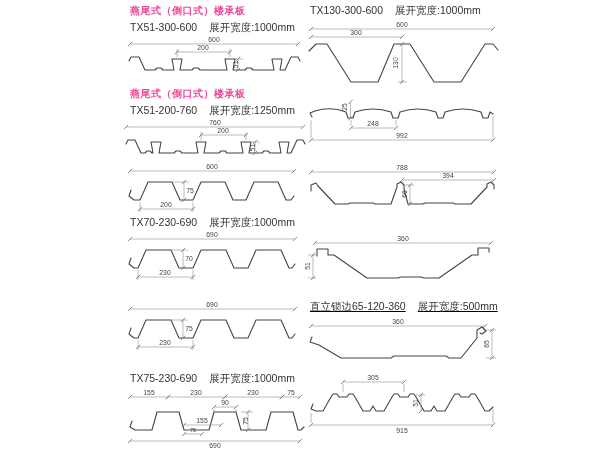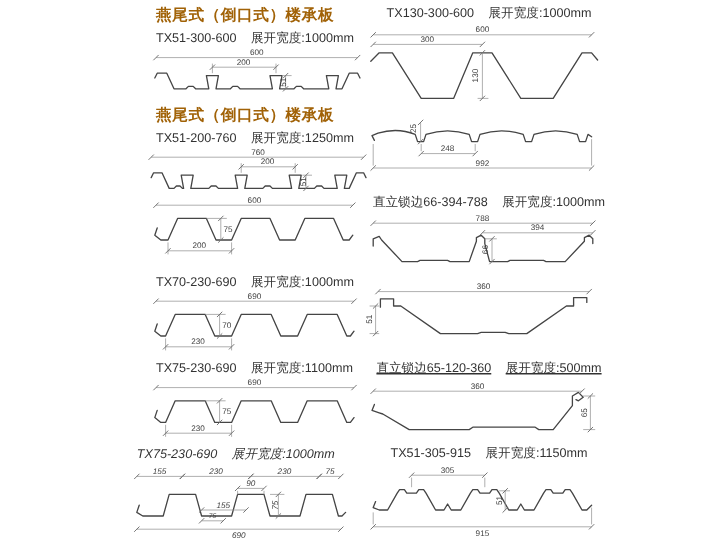--- a/index.html
+++ b/index.html
@@ -1,23 +1,23 @@
 <!DOCTYPE html>
 <html><head>
 <meta charset="utf-8">
 <style>
   html,body{margin:0;padding:0;background:#ffffff;}
   #canvas{
     position:relative;width:600px;height:450px;background:#ffffff;overflow:hidden;
     font-family:"Liberation Sans","DejaVu Sans",sans-serif;
   }
   .section{position:absolute;}
-  .hdr{font-weight:bold;font-size:13px;color:#a16207;margin:0 0 3px 8px;letter-spacing:.5px;white-space:nowrap;}
+  .hdr{font-weight:bold;font-size:10px;color:#ec4899;margin:0 0 3px 8px;letter-spacing:.5px;white-space:nowrap;}
   .ttl{font-size:10.5px;color:#333;margin:0 0 1px 8px;white-space:nowrap;}
-  .right .hdr,.right .ttl{margin-left:7px;text-align:center;}
+  .right .hdr,.right .ttl{margin-left:7px;}
   .wl{margin-left:12px;}
   svg{display:block;margin-top:2px;}
   .prof{fill:none;stroke:#454545;stroke-width:1.1;stroke-linejoin:round;stroke-linecap:round;}
   .dimline{stroke:#8f8f8f;stroke-width:0.6;fill:none;}
   .tick{stroke:#707070;stroke-width:0.8;fill:none;}
   text.dim{font-size:6.8px;fill:#3f3f3f;}
   text.dim.small{font-size:5.5px;}
 </style>
 </head>
 <body>
@@ -80,21 +80,21 @@
         <line x1="62" y1="18" x2="62" y2="36" class="dimline"></line>
         <line x1="59.8" y1="20.2" x2="64.2" y2="15.8" class="tick"></line>
         <line x1="59.8" y1="38.2" x2="64.2" y2="33.8" class="tick"></line>
         <text x="68" y="29" text-anchor="middle" class="dim">75</text>
         <line x1="18" y1="45" x2="71" y2="45" class="dimline"></line>
         <line x1="15.8" y1="47.2" x2="20.2" y2="42.8" class="tick"></line>
         <line x1="68.8" y1="47.2" x2="73.2" y2="42.8" class="tick"></line>
         <text x="44" y="43" text-anchor="middle" class="dim">200</text>
       </svg>
     </div>
-    <div class="section" style="left: 122px; top: 228px; width: 190px;">
+    <div class="section" style="left: 122px; top: 216px; width: 190px;">
       <div class="ttl"><span>TX70-230-690</span><span class="wl">展开宽度:1000mm</span></div>
       <svg viewBox="0 0 180 54" width="180" height="54">
         <path d="M9,26 L7,32 L12,36 L16,36 L24,18 L49,18 L57,36 L71,36 L79,18 L104,18 L112,36 L126,36 L134,18 L159,18 L167,36 L170,36 L173,32" class="prof"></path>
         <line x1="49" y1="18" x2="66" y2="18" class="dimline"></line>
         <line x1="16" y1="38" x2="16" y2="48" class="dimline"></line>
         <line x1="71" y1="38" x2="71" y2="48" class="dimline"></line>
         <line x1="8" y1="7" x2="173" y2="7" class="dimline"></line>
         <line x1="5.8" y1="9.2" x2="10.2" y2="4.8" class="tick"></line>
         <line x1="170.8" y1="9.2" x2="175.2" y2="4.8" class="tick"></line>
         <text x="90" y="5" text-anchor="middle" class="dim">690</text>
@@ -102,41 +102,40 @@
         <line x1="58.8" y1="20.2" x2="63.2" y2="15.8" class="tick"></line>
         <line x1="58.8" y1="38.2" x2="63.2" y2="33.8" class="tick"></line>
         <text x="67" y="29" text-anchor="middle" class="dim">70</text>
         <line x1="16" y1="45" x2="71" y2="45" class="dimline"></line>
         <line x1="13.8" y1="47.2" x2="18.2" y2="42.8" class="tick"></line>
         <line x1="68.8" y1="47.2" x2="73.2" y2="42.8" class="tick"></line>
         <text x="43" y="43" text-anchor="middle" class="dim">230</text>
       </svg>
     </div>
     <div class="section" style="left: 122px; top: 300px; width: 190px;">
-      <div class="ttl"><span>TX75-230-690</span><span class="wl">展开宽度:1100mm</span></div>
       <svg viewBox="0 0 180 54" width="180" height="54">
         <path d="M9,26 L7,32 L12,36 L16,36 L24,18 L49,18 L57,36 L71,36 L79,18 L104,18 L112,36 L126,36 L134,18 L159,18 L167,36 L170,36 L173,32" class="prof"></path>
         <line x1="49" y1="18" x2="66" y2="18" class="dimline"></line>
         <line x1="16" y1="38" x2="16" y2="48" class="dimline"></line>
         <line x1="71" y1="38" x2="71" y2="48" class="dimline"></line>
         <line x1="8" y1="7" x2="173" y2="7" class="dimline"></line>
         <line x1="5.8" y1="9.2" x2="10.2" y2="4.8" class="tick"></line>
         <line x1="170.8" y1="9.2" x2="175.2" y2="4.8" class="tick"></line>
         <text x="90" y="5" text-anchor="middle" class="dim">690</text>
         <line x1="61" y1="18" x2="61" y2="36" class="dimline"></line>
         <line x1="58.8" y1="20.2" x2="63.2" y2="15.8" class="tick"></line>
         <line x1="58.8" y1="38.2" x2="63.2" y2="33.8" class="tick"></line>
         <text x="67" y="29" text-anchor="middle" class="dim">75</text>
         <line x1="16" y1="45" x2="71" y2="45" class="dimline"></line>
         <line x1="13.8" y1="47.2" x2="18.2" y2="42.8" class="tick"></line>
         <line x1="68.8" y1="47.2" x2="73.2" y2="42.8" class="tick"></line>
         <text x="43" y="43" text-anchor="middle" class="dim">230</text>
       </svg>
     </div>
-    <div class="section" style="left: 106px; top: 372px; width: 192px; font-style: italic;">
+    <div class="section" style="left: 122px; top: 372px; width: 192px;">
       <div class="ttl"><span>TX75-230-690</span><span class="wl">展开宽度:1000mm</span></div>
       <svg viewBox="0 0 188 62" width="188" height="62">
         <path d="M10,33 L8,39 L13,42 L30,42 L35,24 L57,24 L62,42 L87,42 L92,24 L114,24 L119,42 L144,42 L149,24 L171,24 L176,42 L179,42 L182,39" class="prof"></path>
         <line x1="92" y1="21" x2="92" y2="24" class="dimline"></line>
         <line x1="114" y1="21" x2="114" y2="24" class="dimline"></line>
         <line x1="119" y1="24" x2="131" y2="24" class="dimline"></line>
         <line x1="8" y1="9" x2="46" y2="9" class="dimline"></line>
         <line x1="5.8" y1="11.2" x2="10.2" y2="6.8" class="tick"></line>
         <line x1="43.8" y1="11.2" x2="48.2" y2="6.8" class="tick"></line>
         <text x="27" y="7" text-anchor="middle" class="dim">155</text>
@@ -208,21 +207,20 @@
         <line x1="45.8" y1="40.2" x2="50.2" y2="35.8" class="tick"></line>
         <line x1="90.8" y1="40.2" x2="95.2" y2="35.8" class="tick"></line>
         <text x="70" y="36" text-anchor="middle" class="dim">248</text>
         <line x1="8" y1="50" x2="190" y2="50" class="dimline"></line>
         <line x1="5.8" y1="52.2" x2="10.2" y2="47.8" class="tick"></line>
         <line x1="187.8" y1="52.2" x2="192.2" y2="47.8" class="tick"></line>
         <text x="99" y="48" text-anchor="middle" class="dim">992</text>
       </svg>
     </div>
     <div class="section right" style="left: 303px; top: 162px; width: 202px;">
-      <div class="ttl"><span>直立锁边66-394-788</span><span class="wl">展开宽度:1000mm</span></div>
       <svg viewBox="0 0 200 55" width="200" height="55">
         <path d="M8,27 L8,21 L13,19 L15,22 L32,40 L45,40 L47,39 L70,39 L72,40 L88,40 L94,23 L94,20 L98,18 L101,21 L101,25 L105,40 L120,40 L122,39 L150,39 L152,40 L168,40 L184,23 L184,20 L188,18 L191,21 L191,25" class="prof"></path>
         <line x1="101" y1="21" x2="111" y2="21" class="dimline"></line>
         <line x1="8" y1="8" x2="191" y2="8" class="dimline"></line>
         <line x1="5.8" y1="10.2" x2="10.2" y2="5.8" class="tick"></line>
         <line x1="188.8" y1="10.2" x2="193.2" y2="5.8" class="tick"></line>
         <text x="99" y="6" text-anchor="middle" class="dim">788</text>
         <line x1="99" y1="16" x2="191" y2="16" class="dimline"></line>
         <line x1="96.8" y1="18.2" x2="101.2" y2="13.8" class="tick"></line>
         <line x1="188.8" y1="18.2" x2="193.2" y2="13.8" class="tick"></line>
@@ -258,21 +256,20 @@
         <line x1="5.8" y1="12.2" x2="10.2" y2="7.8" class="tick"></line>
         <line x1="179.8" y1="12.2" x2="184.2" y2="7.8" class="tick"></line>
         <text x="95" y="8" text-anchor="middle" class="dim">360</text>
         <line x1="189" y1="14" x2="189" y2="42" class="dimline"></line>
         <line x1="186.8" y1="16.2" x2="191.2" y2="11.8" class="tick"></line>
         <line x1="186.8" y1="44.2" x2="191.2" y2="39.8" class="tick"></line>
         <text x="186" y="28" text-anchor="middle" class="dim" transform="rotate(-90 186 28)">65</text>
       </svg>
     </div>
     <div class="section right" style="left: 303px; top: 371px; width: 202px;">
-      <div class="ttl"><span>TX51-305-915</span><span class="wl">展开宽度:1150mm</span></div>
       <svg viewBox="0 0 200 64" width="200" height="64">
         <path d="M10,31 L8,36 L13,38 L20,38 L28,24 L30,21 L34,21 L36,24 L44,24 L46,21 L50,21 L52,24 L60,38 L67,38 L70,33 L73,38 L81,38 L89,24 L91,21 L95,21 L97,24 L105,24 L107,21 L111,21 L113,24 L121,38 L128,38 L131,33 L134,38 L142,38 L150,24 L152,21 L156,21 L158,24 L166,24 L168,21 L172,21 L174,24 L182,38 L186,38 L190,34" class="prof"></path>
         <line x1="40" y1="11" x2="40" y2="19" class="dimline"></line>
         <line x1="101" y1="11" x2="101" y2="19" class="dimline"></line>
         <line x1="113" y1="22" x2="122" y2="22" class="dimline"></line>
         <line x1="8" y1="40" x2="8" y2="50" class="dimline"></line>
         <line x1="190" y1="36" x2="190" y2="50" class="dimline"></line>
         <line x1="40" y1="9" x2="101" y2="9" class="dimline"></line>
         <line x1="37.8" y1="11.2" x2="42.2" y2="6.8" class="tick"></line>
         <line x1="98.8" y1="11.2" x2="103.2" y2="6.8" class="tick"></line>

